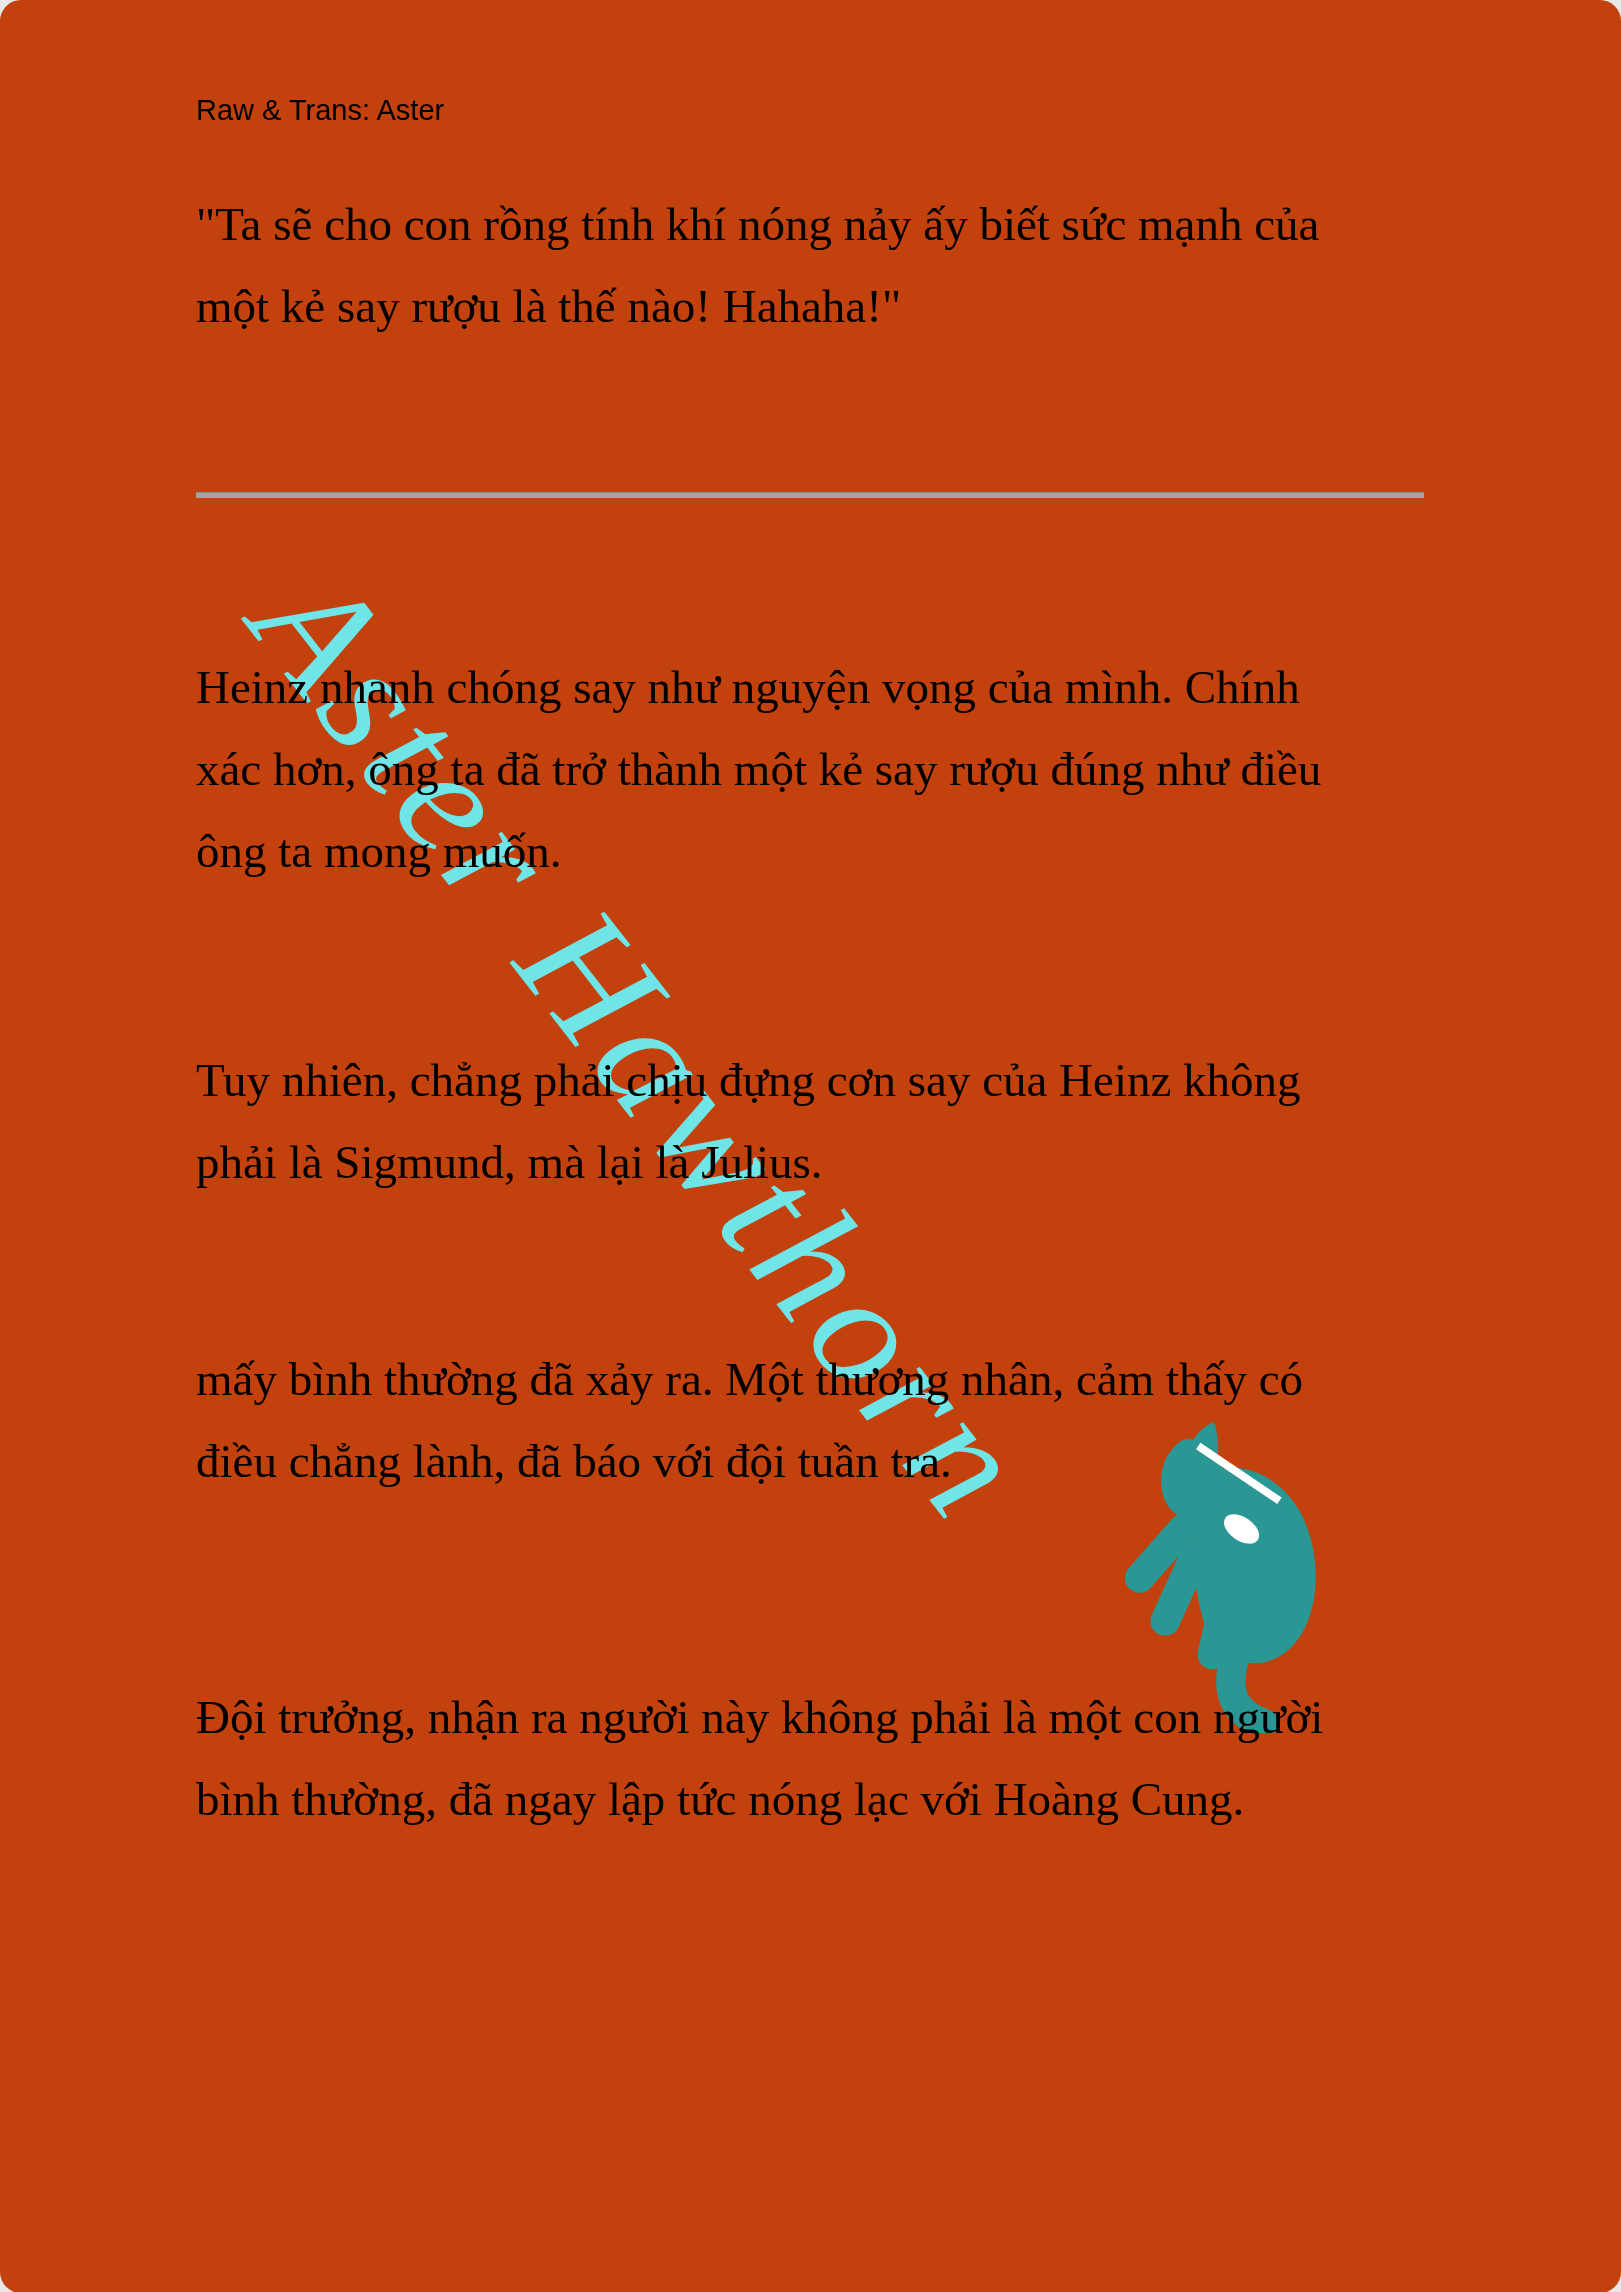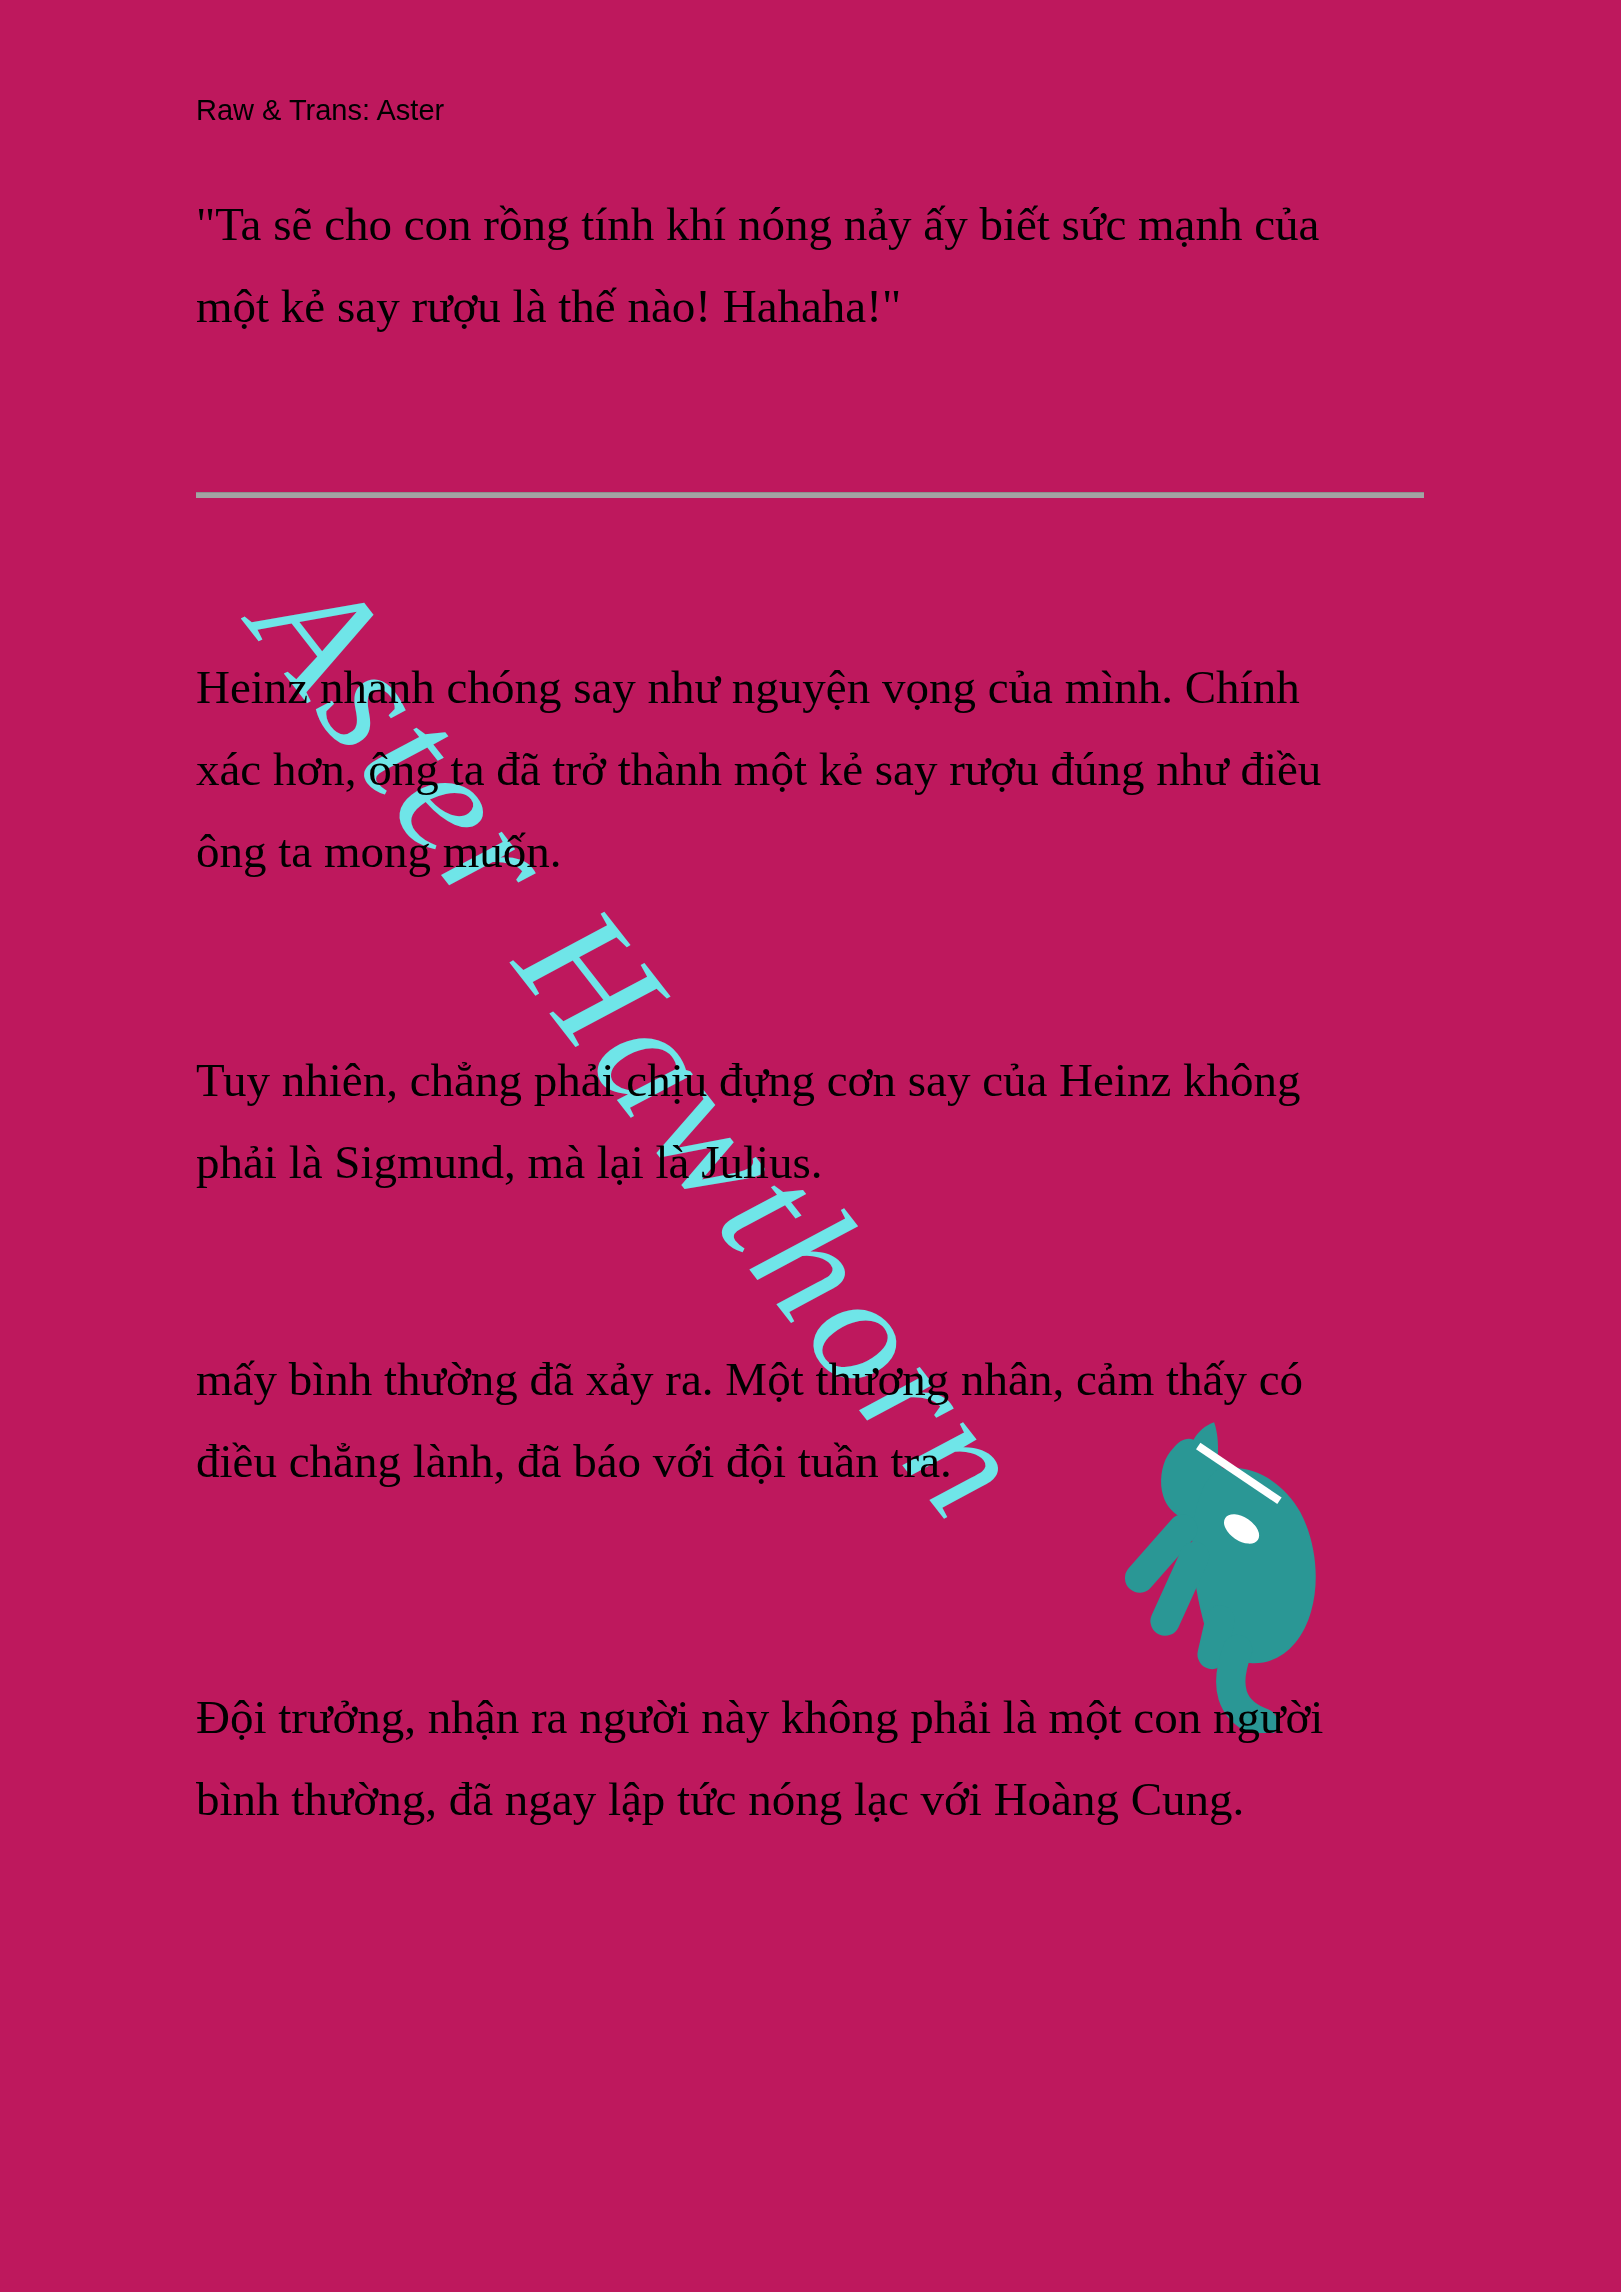--- a/index.html
+++ b/index.html
@@ -1,21 +1,22 @@
 <!DOCTYPE html>
 <html><head>
 <meta charset="utf-8">
 <style>
   html,body { margin:0; padding:0; background:#e8e8e8; }
   .page {
     position:relative;
     width:1621px; height:2293px;
-    background:#be185d;
+    background:#c2410c;
     overflow:hidden;
     font-family:"Liberation Serif","DejaVu Serif",serif;
+    border-radius:21px;
   }
   .credit {
     position:absolute; left:196px; top:94px; z-index:3;
     font-family:"Liberation Sans","DejaVu Sans",sans-serif;
     font-size:29px; line-height:33px; color:#000000;
     white-space:nowrap;
   }
   .para {
     position:absolute; left:196px; z-index:3;
     font-size:47px; line-height:82px; color:#000000;

